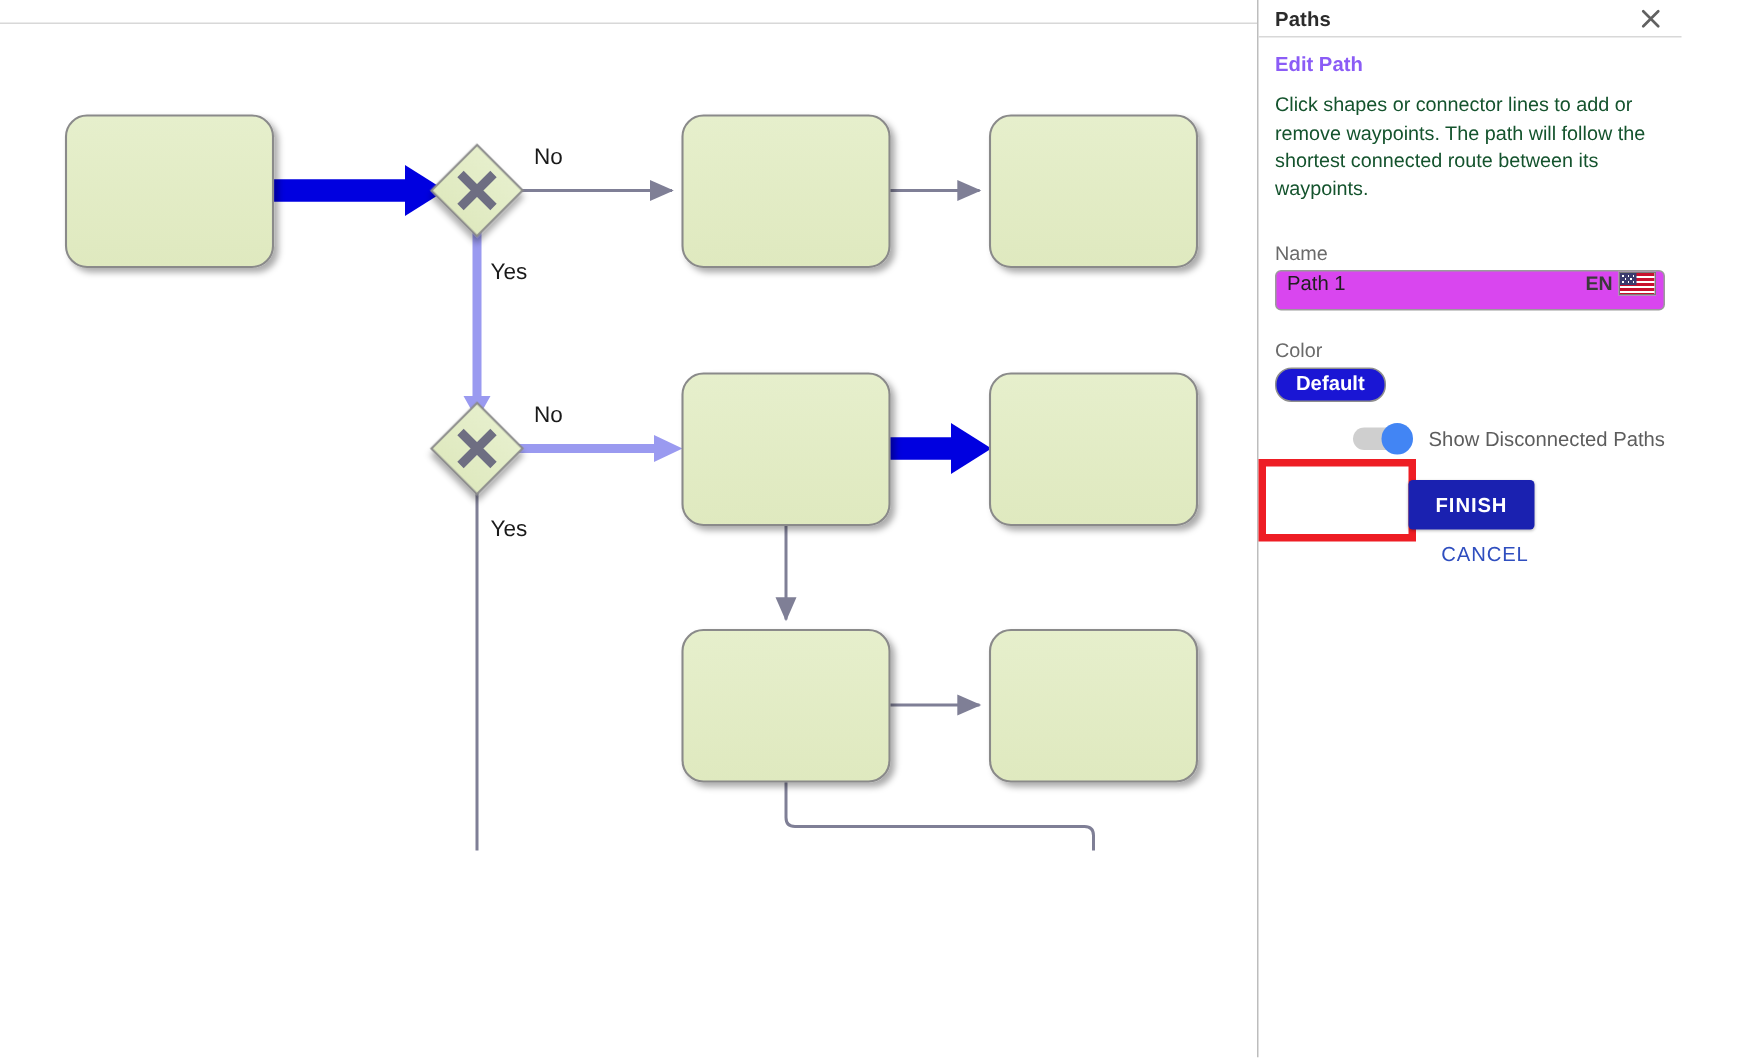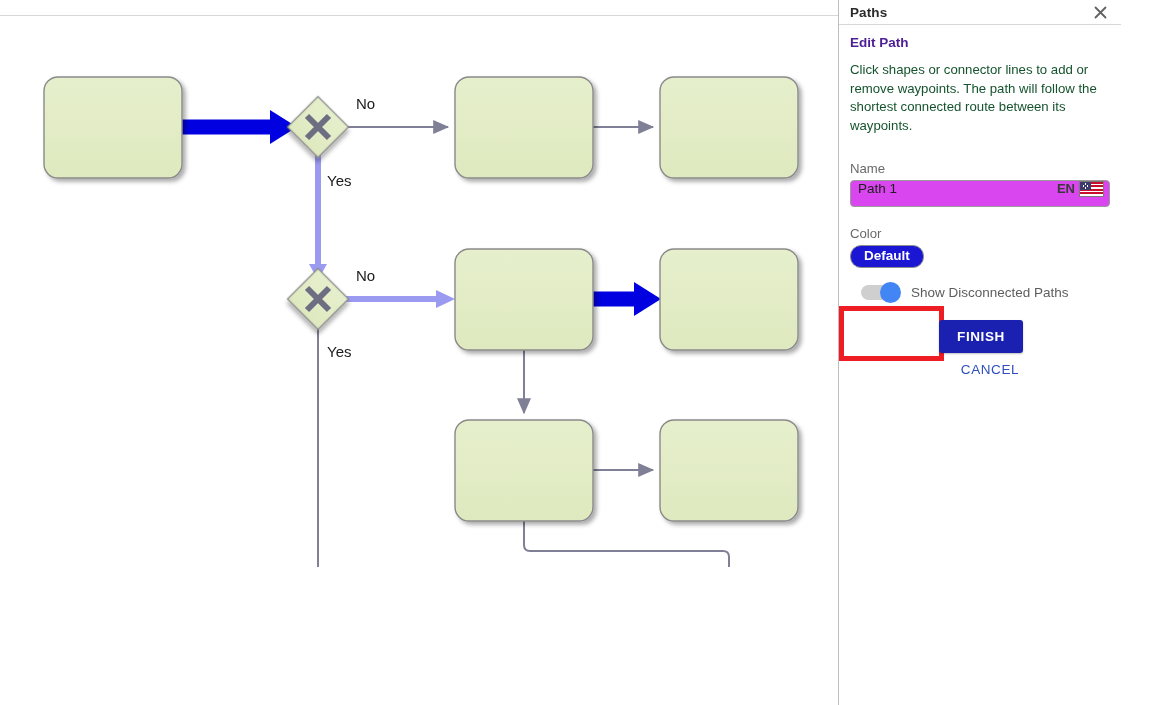--- a/index.html
+++ b/index.html
@@ -88,21 +88,21 @@
     display: flex; align-items: center; justify-content: center;
     cursor: pointer;
     color: #6a6a6a;
   }
   #panel-body {
     padding: 8px 11px 0 11px;
   }
   #section-title {
     font-size: 13.5px;
     font-weight: bold;
-    color: #4c1d95;
+    color: #8b5cf6;
     margin: 2px 0 11px 0;
   }
   #panel-description {
     font-size: 13.2px;
     line-height: 18.6px;
     color: #14532d;
     margin: 0 0 26px 0;
     max-width: 266px;
   }
   .field-label {
@@ -191,20 +191,21 @@
     cursor: pointer;
     line-height: 16px;
   }
 
   
   #toggle-row {
     display: flex;
     align-items: center;
     margin-bottom: 20px;
     padding-left: 11px;
+    justify-content: flex-end;
   }
   #toggle-switch {
     position: relative;
     width: 38px;
     height: 15px;
     border-radius: 8px;
     background: #cfcfcf;
     cursor: pointer;
     flex: none;
   }

